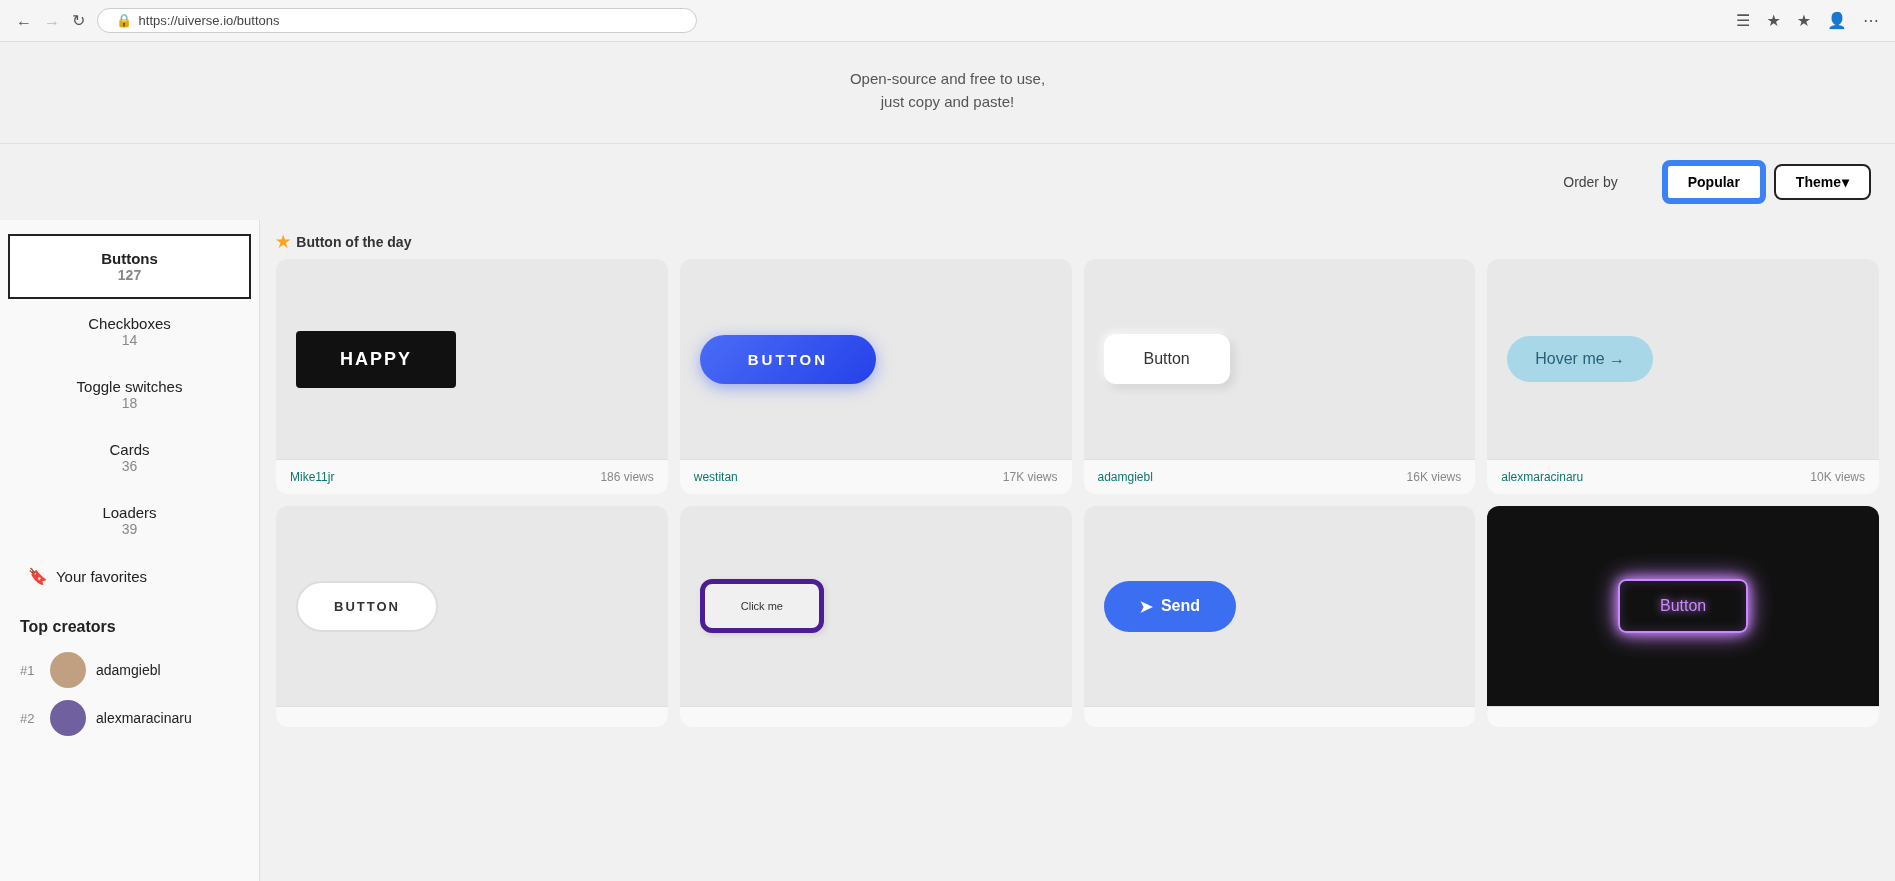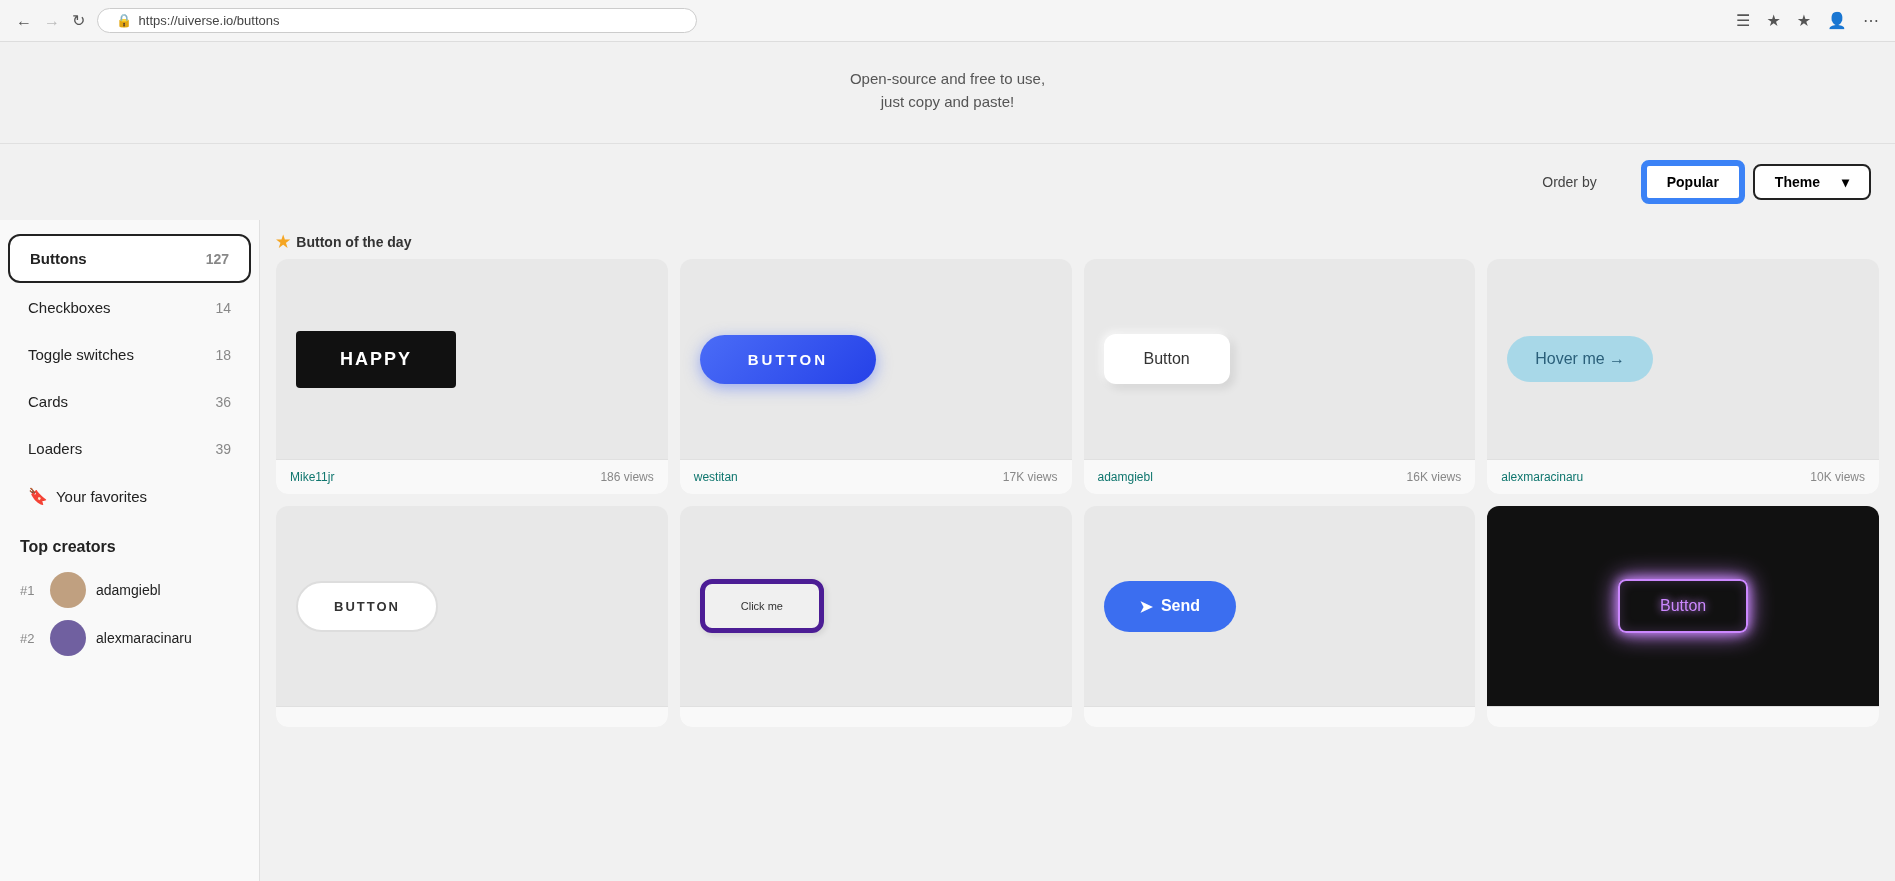--- a/index.html
+++ b/index.html
@@ -46,36 +46,36 @@
     .order-label { font-size: 14px; color: #444; margin-right: 4px; }
     .order-btn {
       border: 6px solid #3b82f6; border-radius: 8px;
       background: #fff; padding: 8px 20px; font-size: 14px;
       font-weight: 600; cursor: pointer; margin-left: 32px;
     }
     .order-btn.active { background: #fff; }
     .theme-btn {
       border: 2px solid #222; border-radius: 8px;
       background: #fff; padding: 8px 20px; font-size: 14px;
-      font-weight: 600; cursor: pointer; display: flex; align-items: center; gap: 22px;
+      font-weight: 600; cursor: pointer; display: flex; align-items: center; gap: 1px;
     }
 
     
     .main-layout { display: flex; }
 
     
     .sidebar {
       width: 260px; min-width: 260px; background: #f9f9f9;
       padding: 12px 0; border-right: 1px solid #e0e0e0;
       min-height: calc(881px - 42px - 80px - 56px);
     }
     .sidebar-item {
       display: flex; align-items: center; justify-content: space-between;
       padding: 14px 20px; cursor: pointer; font-size: 15px;
-      border-radius: 12px; margin: 2px 8px;
+      border-radius: 0; margin: 2px 8px; flex-direction: column;
     }
     .sidebar-item.active {
       border: 2px solid #222; background: #fff;
       font-weight: 600;
     }
     .sidebar-item .count { color: #888; font-size: 14px; }
     .sidebar-item .item-label { font-size: 15px; }
     .favorites-item {
       display: flex; align-items: center; gap: 8px;
       padding: 14px 20px; cursor: pointer; font-size: 15px;

